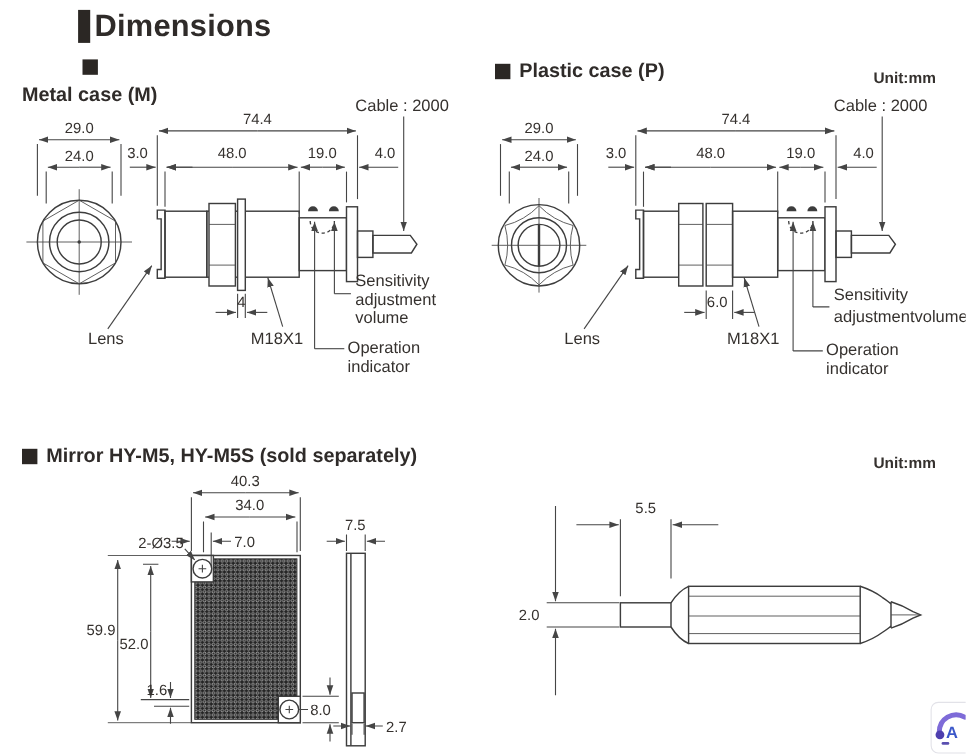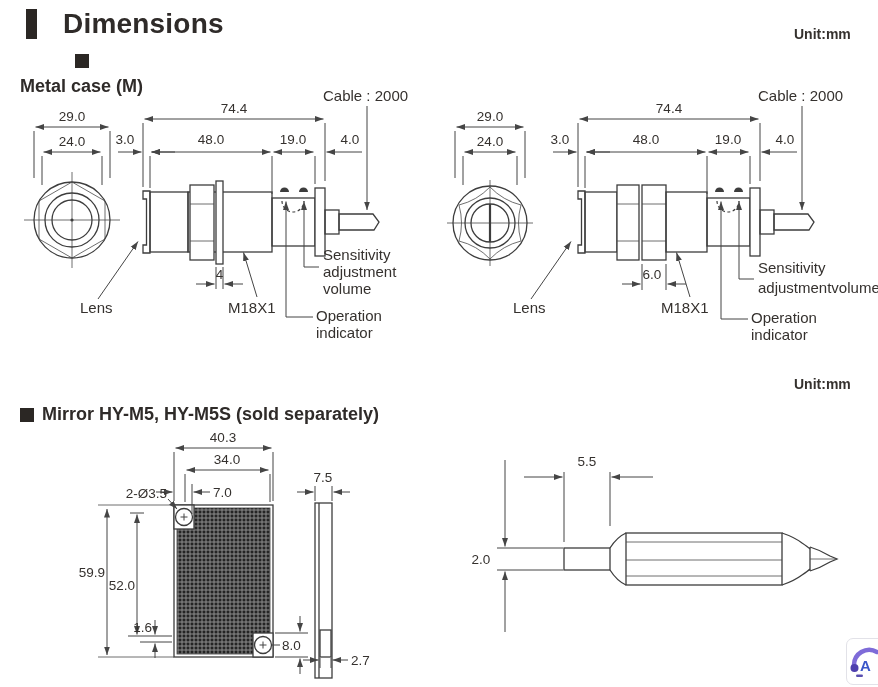--- a/index.html
+++ b/index.html
@@ -1,27 +1,27 @@
 <!DOCTYPE html>
 <html><head>
 <meta charset="utf-8">
 <style>
   * { margin:0; padding:0; box-sizing:border-box; }
   html,body { background:#ffffff; }
   .page {
     position:relative; width:878px; height:687px; background:#fff;
     overflow:hidden; font-family:"Liberation Sans", sans-serif; color:#35312e;
   }
-  .sec-title { position:absolute; display:flex; align-items:center; gap:26px; }
+  .sec-title { position:absolute; display:flex; align-items:center; gap:4px;margin-left:45px; }
   .sec-title .bar { width:11px; height:30px; background:#2b2724; }
   .sec-title h1 { font-size:28px; font-weight:bold; color:#2f2b29; letter-spacing:0.2px; }
   .subhead { position:absolute; display:flex; align-items:center; gap:8px; }
   .subhead .sq { width:14px; height:14px; background:#2b2724; }
   .subhead .txt { font-size:18px; font-weight:bold; color:#2f2b29; }
-  .unit { position:absolute; font-size:14px; font-weight:bold; color:#35312e; }
+  .unit { position:absolute; font-size:14px; font-weight:bold; color:#35312e;margin-top:36px; }
   svg { position:absolute; overflow:visible; }
   .ol  { fill:none; stroke:#3d3d3d; stroke-width:1.3; }
   .olf { fill:#ffffff; stroke:#3d3d3d; stroke-width:1.3; }
   .thin{ fill:none; stroke:#4a4a4a; stroke-width:0.8; }
   .dl  { fill:none; stroke:#454545; stroke-width:1; }
   text.d   { font-family:"Liberation Sans",sans-serif; font-size:13.5px; fill:#35312e; }
   text.lbl { font-family:"Liberation Sans",sans-serif; font-size:15px;  fill:#35312e; }
   .wm { position:absolute; left:846px; top:638px; width:42px; height:47px;
         background:#fff; border:1px solid #e2e2e8; border-radius:7px; }
 </style>
@@ -32,20 +32,24 @@
 
   <div class="sec-title" style="left:26px; top:8px;">
     <span class="bar"></span>
     <h1>Dimensions</h1>
   </div>
   <div class="unit" style="left:794px; top:26px;">Unit:mm</div>
 
   <div class="subhead" style="left:20px; top:54px;flex-direction:column;">
     <span class="sq"></span>
     <span class="txt">Metal case (M)</span>
+  </div>
+  <div class="subhead" style="left:450px; top:54px;">
+    <span class="sq"></span>
+    <span class="txt">Plastic case (P)</span>
   </div>
 
   <svg style="left:10px; top:83px;" width="430" height="265" viewBox="0 0 430 265">
     <defs>
       <marker id="mA" markerUnits="userSpaceOnUse" markerWidth="9" markerHeight="7" refX="8.5" refY="3.5" orient="auto">
         <path d="M0,0.5 L8.5,3.5 L0,6.5 Z" fill="#454545"></path>
       </marker>
     </defs>
 
     <g>

